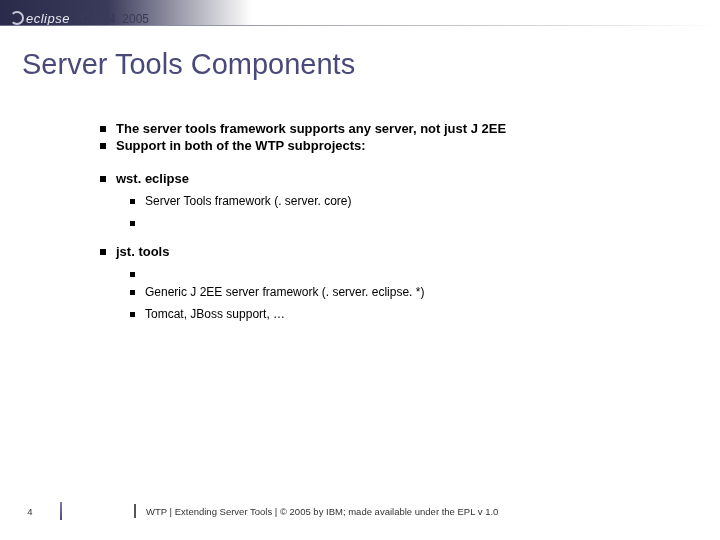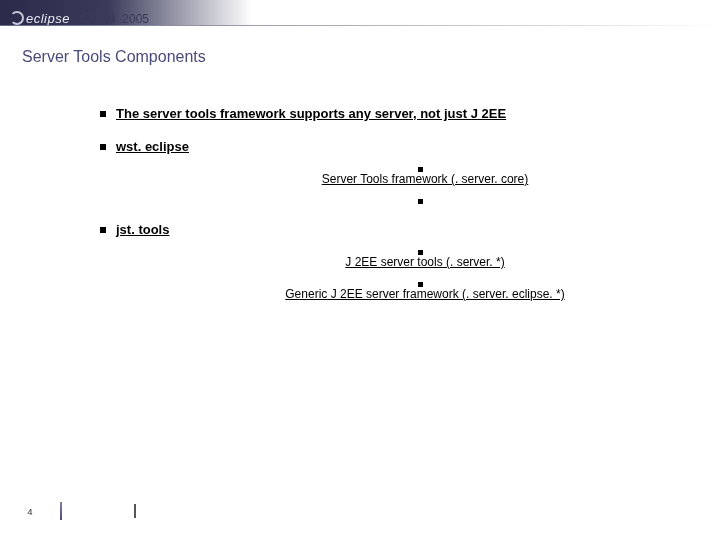--- a/index.html
+++ b/index.html
@@ -54,51 +54,50 @@
     margin-left: 2px;
   }
   .hdr-line {
     position: absolute;
     bottom: 0; left: 0; right: 0;
     height: 1px;
     background: linear-gradient(to right, #6a6a8a 0%, #ddd 80%, transparent 100%);
   }
   .title {
     color: #4a4a7a;
-    font-size: 16px;
+    font-size: 29px;
     font-weight: normal;
     margin: 22px 0 0 22px;
   }
   .content {
     margin: 40px 0 0 100px;
     color: #000;
   }
   .b1 {
     font-size: 13px;
     font-weight: bold;
     margin: 2px 0;
     display: flex;
     align-items: flex-start;
   }
-  .b1-group { margin-bottom: 18px; text-decoration: underline; }
+  .b1-group { margin-bottom: 18px; }
   .b1 .sq, .b2 .sq {
     display: inline-block;
     width: 6px; height: 6px;
     background: #000;
     margin-right: 10px;
     margin-top: 5px;
     flex-shrink: 0;
   }
   .b2 {
     font-size: 12px;
     font-weight: normal;
     margin: 8px 0 8px 30px;
     display: flex;
-    align-items: center;
-    flex-direction: column;
+    align-items: flex-start;
   }
   .b2 .sq { width: 5px; height: 5px; margin-top: 5px; }
   .footer {
     position: absolute;
     bottom: 20px;
     left: 0; right: 0;
     display: flex;
     align-items: center;
     font-size: 9.5px;
     color: #333;
@@ -133,20 +132,24 @@
 
 <h1 class="title">Server Tools Components</h1>
 
 <div class="content">
 
   <div class="b1-group">
     <div class="b1">
       <span class="sq"></span>
       <span>The server tools framework supports any server, not just J 2EE</span>
     </div>
+    <div class="b1">
+      <span class="sq"></span>
+      <span>Support in both of the WTP subprojects:</span>
+    </div>
   </div>
 
   <div class="b1-group">
     <div class="b1">
       <span class="sq"></span>
       <span>wst. eclipse</span>
     </div>
     <div class="b2">
       <span class="sq"></span>
       <span>Server Tools framework (. server. core)</span>
@@ -156,28 +159,32 @@
     </div>
   </div>
 
   <div class="b1-group">
     <div class="b1">
       <span class="sq"></span>
       <span>jst. tools</span>
     </div>
     <div class="b2">
       <span class="sq"></span>
-      <span>J 2EE server tools (. server. *)</span>
     </div>
     <div class="b2">
       <span class="sq"></span>
       <span>Generic J 2EE server framework (. server. eclipse. *)</span>
+    </div>
+    <div class="b2">
+      <span class="sq"></span>
+      <span>Tomcat, JBoss support, …</span>
     </div>
   </div>
 
 </div>
 
 <div class="footer">
   <div class="pagenum">4</div>
   <div class="vline"></div>
   <div style="width:60px"></div>
   <div class="vline2"></div>
+  <span>WTP  |  Extending Server Tools  |  © 2005 by IBM; made available under the EPL v 1.0</span>
 </div>
 
 </body></html>

